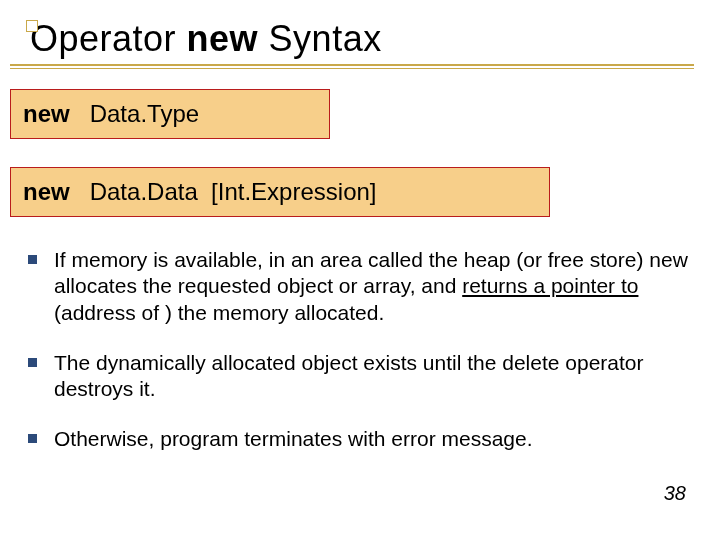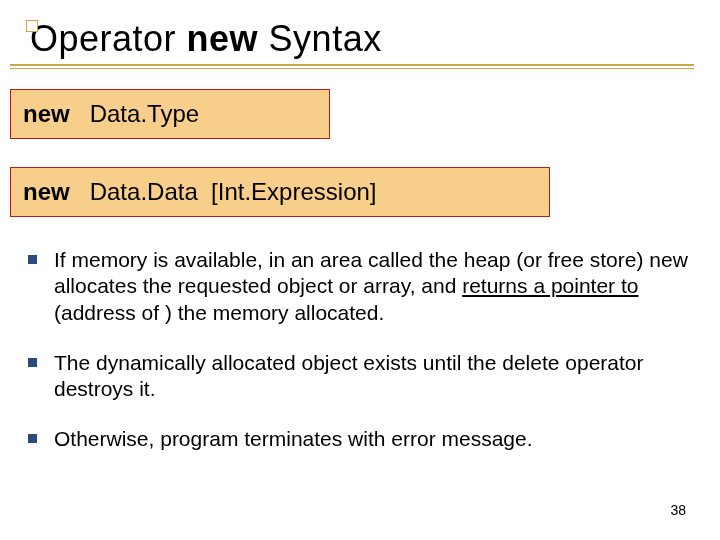--- a/index.html
+++ b/index.html
@@ -78,22 +78,23 @@
     left: 4px;
     top: 8px;
     width: 9px;
     height: 9px;
     background: #2c4a7a;
   }
   .underline { text-decoration: underline; }
   .pagenum {
     position: absolute;
     right: 34px;
-    bottom: 22px;
-    font-size: 14px;
+    bottom: 35px;
+    font-size: 20px;
+    font-style: italic;
   }
 </style>
 </head>
 <body>
 
 <div class="slide">
 
   <div class="accent"></div>
 
   <h1 class="title">

